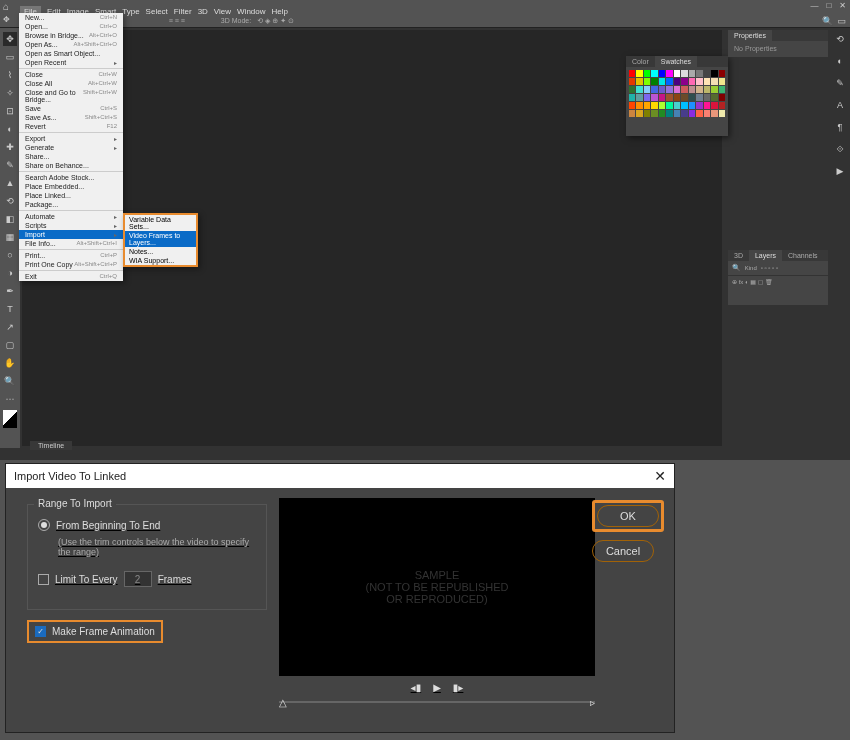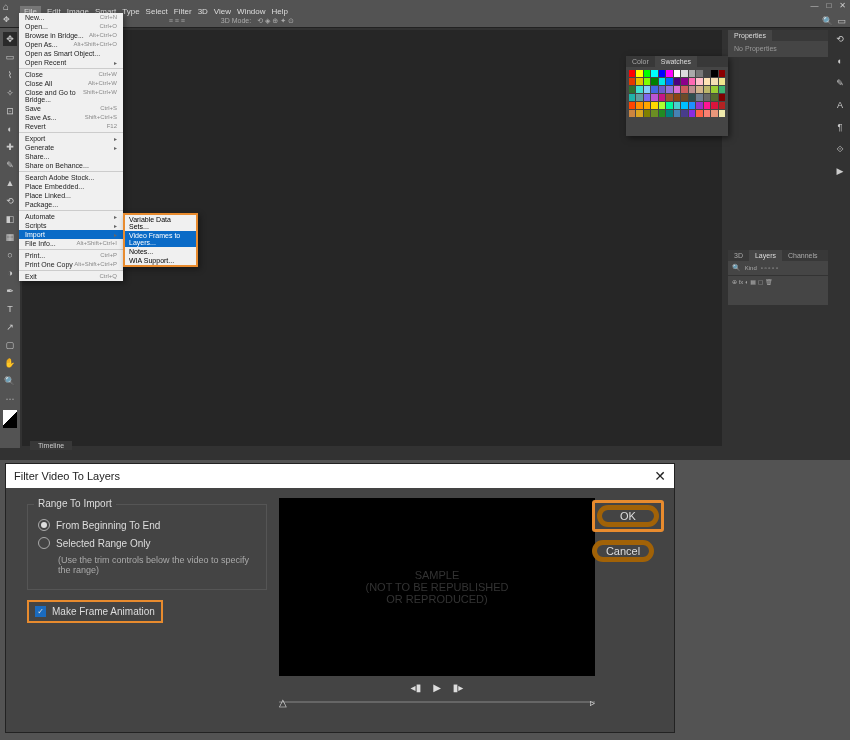--- a/index.html
+++ b/index.html
@@ -37,41 +37,41 @@
 .swatch-grid div { height: 7px; }
 .right-icons { position: absolute; right: 0; top: 30px; width: 20px; display: flex; flex-direction: column; gap: 8px; padding-top: 4px; align-items: center; }
 .right-icons .i { width: 14px; height: 14px; color: #ccc; font-size: 9px; text-align: center; cursor: pointer; }
 .layers-panel { position: absolute; right: 22px; top: 250px; width: 100px; height: 55px; background: #454545; }
 .timeline-tab { position: absolute; left: 30px; bottom: 10px; font-size: 7px; background: #383838; color: #ccc; padding: 1px 8px; }
 .top-right { position: absolute; right: 4px; top: 16px; display: flex; gap: 4px; font-size: 9px; color: #ccc; }
 
 .dialog { position: absolute; left: 5px; top: 463px; width: 670px; height: 270px; background: #444; border: 1px solid #222; }
 .dialog-title-bar { height: 24px; background: #fff; display: flex; align-items: center; justify-content: space-between; padding: 0 8px; font-size: 11px; color: #222; }
 .dialog-close { font-size: 14px; cursor: pointer; }
-.dialog-body { display: flex; padding: 10px 21px; gap: 12px; }
+.dialog-body { display: flex; padding: 10px 21px; gap: 12px; text-decoration: underline; }
 .range-group { width: 240px; border: 1px solid #555; padding: 8px 10px 14px; position: relative; margin-top: 6px; }
 .range-group-legend { position: absolute; top: -7px; left: 6px; background: #444; padding: 0 4px; font-size: 10px; color: #ddd; }
 .radio-row { display: flex; align-items: center; gap: 6px; margin: 6px 0; font-size: 10px; color: #ddd; }
 .radio { width: 12px; height: 12px; border-radius: 50%; border: 1px solid #aaa; display: inline-flex; align-items: center; justify-content: center; cursor: pointer; }
 .radio.selected::after { content: ""; width: 6px; height: 6px; background: #ddd; border-radius: 50%; }
 .hint { font-size: 9px; color: #aaa; margin-left: 20px; }
 .check-row { display: flex; align-items: center; gap: 6px; margin: 8px 0; font-size: 10px; color: #ddd; }
 .check { width: 11px; height: 11px; border: 1px solid #aaa; cursor: pointer; display: inline-flex; align-items: center; justify-content: center; font-size: 8px; color: #ddd; }
 .num-input { width: 28px; height: 16px; background: #333; border: 1px solid #666; color: #888; font-size: 10px; text-align: center; }
 .make-anim { border: 2px solid #e88b2e; padding: 4px 6px; display: inline-flex; align-items: center; gap: 6px; font-size: 10px; color: #ddd; }
 .check.checked { background: #1a6bbf; border-color: #1a6bbf; }
 .preview { width: 316px; }
 .video-box { width: 316px; height: 178px; background: #000; display: flex; align-items: center; justify-content: center; flex-direction: column; color: #333; font-size: 11px; text-align: right; }
 .video-controls { display: flex; justify-content: center; gap: 12px; margin-top: 6px; color: #ddd; font-size: 10px; }
 .trim-bar { position: relative; height: 10px; margin-top: 4px; }
 .trim-line { position: absolute; top: 4px; left: 0; right: 0; height: 2px; background: #666; }
 .trim-start { position: absolute; left: 0; top: 0; font-size: 10px; color: #ddd; }
 .trim-end { position: absolute; right: 0; top: 0; font-size: 10px; color: #ddd; }
 .dialog-buttons { position: absolute; right: 10px; top: 36px; display: flex; flex-direction: column; gap: 8px; }
-.dbtn { width: 62px; height: 22px; border-radius: 12px; border: 5px solid #a16207; background: transparent; color: #ddd; font-size: 11px; cursor: pointer; display: flex; align-items: center; justify-content: center; }
+.dbtn { width: 62px; height: 22px; border-radius: 12px; border: 1px solid #a16207; background: transparent; color: #ddd; font-size: 11px; cursor: pointer; display: flex; align-items: center; justify-content: center; }
 .ok-wrap { border: 3px solid #e88b2e; padding: 2px; border-radius: 3px; }
 </style>
 </head>
 <body>
 
 <div class="app">
   <div class="home-icon">⌂</div>
   <div class="tool-icon">✥</div>
   <div class="menubar">
       <span class="active">File</span>
@@ -371,36 +371,38 @@
     <div style="padding:2px 4px;font-size:6px;color:#aaa;border-top:1px solid #333;display:flex;gap:3px">
       <span>⊕ fx ◐ ▦ ▢ 🗑</span>
     </div>
   </div>
 
   <div class="timeline-tab">Timeline</div>
 </div>
 
 <div class="dialog">
   <div class="dialog-title-bar">
-    <span>Filter Video To Layers</span>
+    <span>Import Video To Linked</span>
     <span class="dialog-close">✕</span>
   </div>
   <div class="dialog-body">
     <div>
       <div class="range-group">
         <div class="range-group-legend">Range To Import</div>
         <div class="radio-row">
           <span class="radio selected"></span>
           <span>From Beginning To End</span>
         </div>
-        <div class="radio-row">
-          <span class="radio"></span>
-          <span>Selected Range Only</span>
+        <div class="hint">(Use the trim controls below the video to specify the range)</div>
+        <div class="check-row" style="margin-top:14px">
+          <span class="check"></span>
+          <span>Limit To Every</span>
+          <input class="num-input" value="2" style="">
+          <span>Frames</span>
         </div>
-        <div class="hint">(Use the trim controls below the video to specify the range)</div>
       </div>
       <div style="margin-top:10px">
         <span class="make-anim">
           <span class="check checked">✓</span>
           <span>Make Frame Animation</span>
         </span>
       </div>
     </div>
     <div class="preview">
       <div class="video-box">

